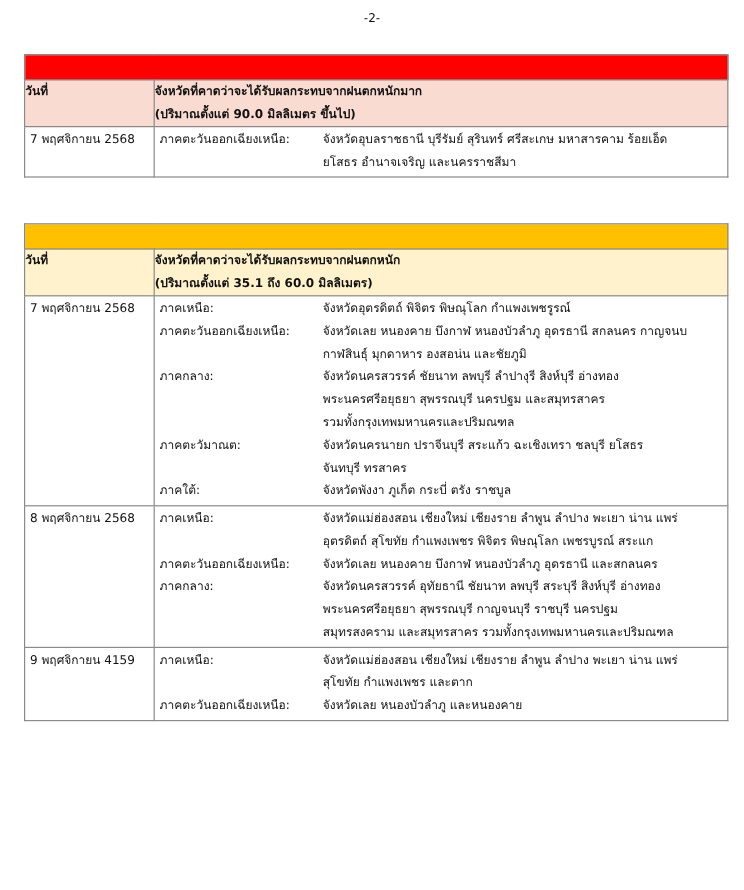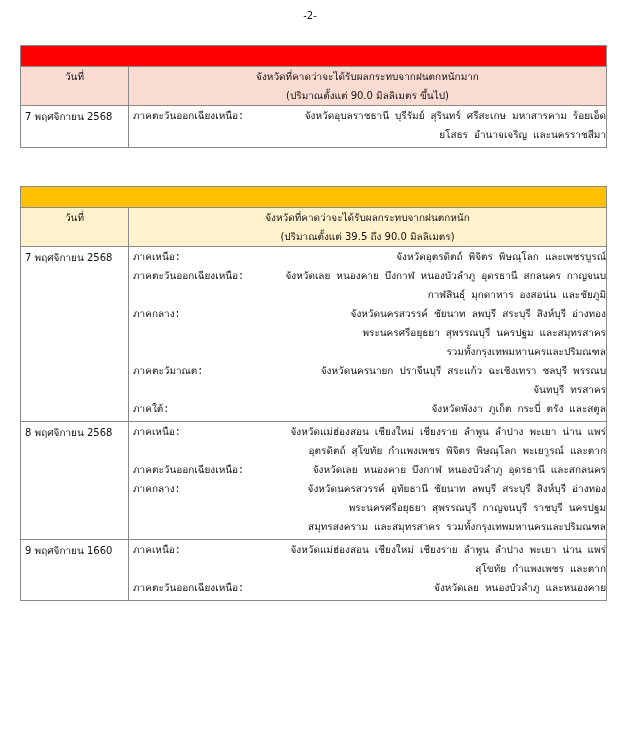--- a/index.html
+++ b/index.html
@@ -16,28 +16,28 @@
     position: absolute; left: 20px; width: 587px;
     border-collapse: collapse; font-size: 10px; line-height: 19px;
     table-layout: fixed;
   }
   table.forecast td { border: 1px solid #8a8a8a; vertical-align: top; padding: 0; }
   .band { height: 20px; }
   .t1 .band { background: #ff0000; }
   .t2 .band { background: #ffc000; }
   .t1 .head td { background: #fadbd2; }
   .t2 .head td { background: #fff2cc; }
-  .head td { font-weight: normal; text-align: center; padding: 1px 0 3px 0; }
+  .head td { font-weight: bold; text-align: left; padding: 1px 0 3px 0; }
   .col-date { width: 108px; }
   .date-cell { font-weight: normal; padding: 1px 4px !important; }
-  .body-cell { padding: 1px 0 2px 4px !important; font-family: Liberation Mono, monospace; }
+  .body-cell { padding: 1px 0 2px 4px !important; }
   .region-row { display: flex; }
   .region-label { width: 136px; flex: none; white-space: nowrap; }
   .region-text { flex: 1; }
-  .region-text div { white-space: nowrap; text-align: right; }
+  .region-text div { white-space: nowrap; }
   #table-very-heavy { top: 45px; }
   #table-heavy { top: 186px; }
 </style>
 </head>
 <body>
 
 <div class="page-number">-2-</div>
 
 <table class="forecast t1" id="table-very-heavy">
   <colgroup>
@@ -78,92 +78,92 @@
       <col>
     </colgroup>
   <tbody>
       <tr>
         <td colspan="2" class="band"></td>
       </tr>
   <tr class="head">
     <td>วันที่</td>
     <td>
       <div>จังหวัดที่คาดว่าจะได้รับผลกระทบจากฝนตกหนัก</div>
-      <div>(ปริมาณตั้งแต่ 39.5 ถึง 90.0 มิลลิเมตร)</div>
+      <div>(ปริมาณตั้งแต่ 35.1 ถึง 60.0 มิลลิเมตร)</div>
     </td>
   </tr>
   </tbody>
     <tbody class="rows">
       <tr>
         <td class="date-cell">7 พฤศจิกายน 2568</td>
         <td class="body-cell">
           <div class="region-row">
             <div class="region-label">ภาคเหนือ:</div>
             <div class="region-text">
-              <div>จังหวัดอุตรดิตถ์ พิจิตร พิษณุโลก และเพชรบูรณ์</div>
+              <div>จังหวัดอุตรดิตถ์ พิจิตร พิษณุโลก กำแพงเพชรูรณ์</div>
             </div>
           </div>
           <div class="region-row">
             <div class="region-label">ภาคตะวันออกเฉียงเหนือ:</div>
             <div class="region-text">
               <div>จังหวัดเลย หนองคาย บึงกาฬ หนองบัวลำภู อุดรธานี สกลนคร กาญจนบ</div>
               <div>กาฬสินธุ์ มุกดาหาร องสอน่น และชัยภูมิ</div>
             </div>
           </div>
           <div class="region-row">
             <div class="region-label">ภาคกลาง:</div>
             <div class="region-text">
-              <div>จังหวัดนครสวรรค์ ชัยนาท ลพบุรี สระบุรี สิงห์บุรี อ่างทอง</div>
+              <div>จังหวัดนครสวรรค์ ชัยนาท ลพบุรี ลำปางุรี สิงห์บุรี อ่างทอง</div>
               <div>พระนครศรีอยุธยา สุพรรณบุรี นครปฐม และสมุทรสาคร</div>
               <div>รวมทั้งกรุงเทพมหานครและปริมณฑล</div>
             </div>
           </div>
           <div class="region-row">
             <div class="region-label">ภาคตะวัมาณต:</div>
             <div class="region-text">
-              <div>จังหวัดนครนายก ปราจีนบุรี สระแก้ว ฉะเชิงเทรา ชลบุรี พรรณบ</div>
+              <div>จังหวัดนครนายก ปราจีนบุรี สระแก้ว ฉะเชิงเทรา ชลบุรี ยโสธร</div>
               <div>จันทบุรี ทรสาคร</div>
             </div>
           </div>
           <div class="region-row">
             <div class="region-label">ภาคใต้:</div>
             <div class="region-text">
-              <div>จังหวัดพังงา ภูเก็ต กระบี่ ตรัง และสตูล</div>
+              <div>จังหวัดพังงา ภูเก็ต กระบี่ ตรัง ราชบูล</div>
             </div>
           </div>
         </td>
       </tr>
       <tr>
         <td class="date-cell">8 พฤศจิกายน 2568</td>
         <td class="body-cell">
           <div class="region-row">
             <div class="region-label">ภาคเหนือ:</div>
             <div class="region-text">
               <div>จังหวัดแม่ฮ่องสอน เชียงใหม่ เชียงราย ลำพูน ลำปาง พะเยา น่าน แพร่</div>
-              <div>อุตรดิตถ์ สุโขทัย กำแพงเพชร พิจิตร พิษณุโลก พะเยาูรณ์ และตาก</div>
+              <div>อุตรดิตถ์ สุโขทัย กำแพงเพชร พิจิตร พิษณุโลก เพชรบูรณ์ สระแก</div>
             </div>
           </div>
           <div class="region-row">
             <div class="region-label">ภาคตะวันออกเฉียงเหนือ:</div>
             <div class="region-text">
               <div>จังหวัดเลย หนองคาย บึงกาฬ หนองบัวลำภู อุดรธานี และสกลนคร</div>
             </div>
           </div>
           <div class="region-row">
             <div class="region-label">ภาคกลาง:</div>
             <div class="region-text">
               <div>จังหวัดนครสวรรค์ อุทัยธานี ชัยนาท ลพบุรี สระบุรี สิงห์บุรี อ่างทอง</div>
               <div>พระนครศรีอยุธยา สุพรรณบุรี กาญจนบุรี ราชบุรี นครปฐม</div>
               <div>สมุทรสงคราม และสมุทรสาคร รวมทั้งกรุงเทพมหานครและปริมณฑล</div>
             </div>
           </div>
         </td>
       </tr>
       <tr>
-        <td class="date-cell">9 พฤศจิกายน 1660</td>
+        <td class="date-cell">9 พฤศจิกายน 4159</td>
         <td class="body-cell">
           <div class="region-row">
             <div class="region-label">ภาคเหนือ:</div>
             <div class="region-text">
               <div>จังหวัดแม่ฮ่องสอน เชียงใหม่ เชียงราย ลำพูน ลำปาง พะเยา น่าน แพร่</div>
               <div>สุโขทัย กำแพงเพชร และตาก</div>
             </div>
           </div>
           <div class="region-row">
             <div class="region-label">ภาคตะวันออกเฉียงเหนือ:</div>

